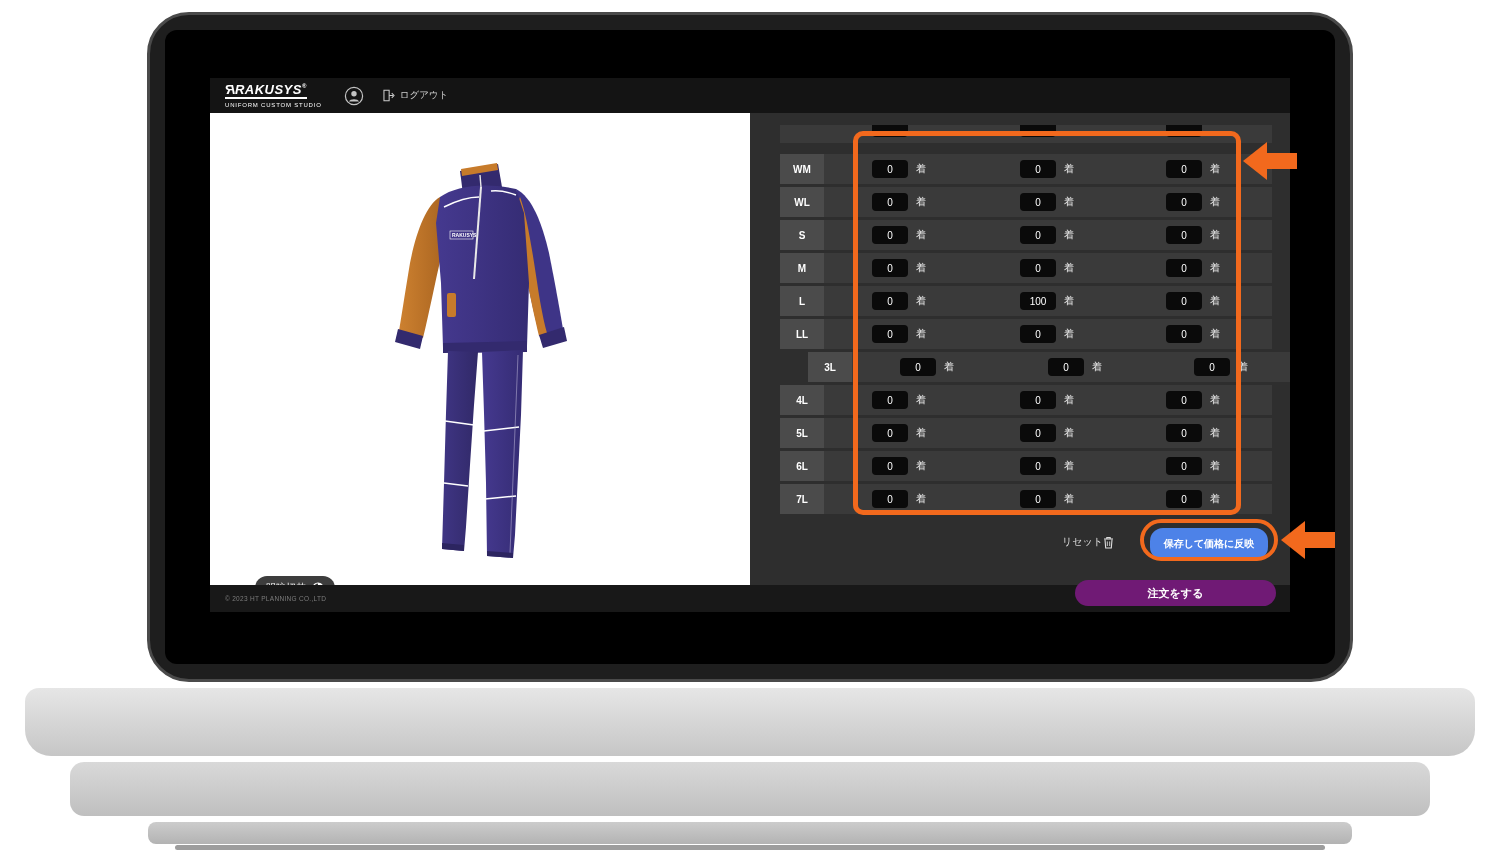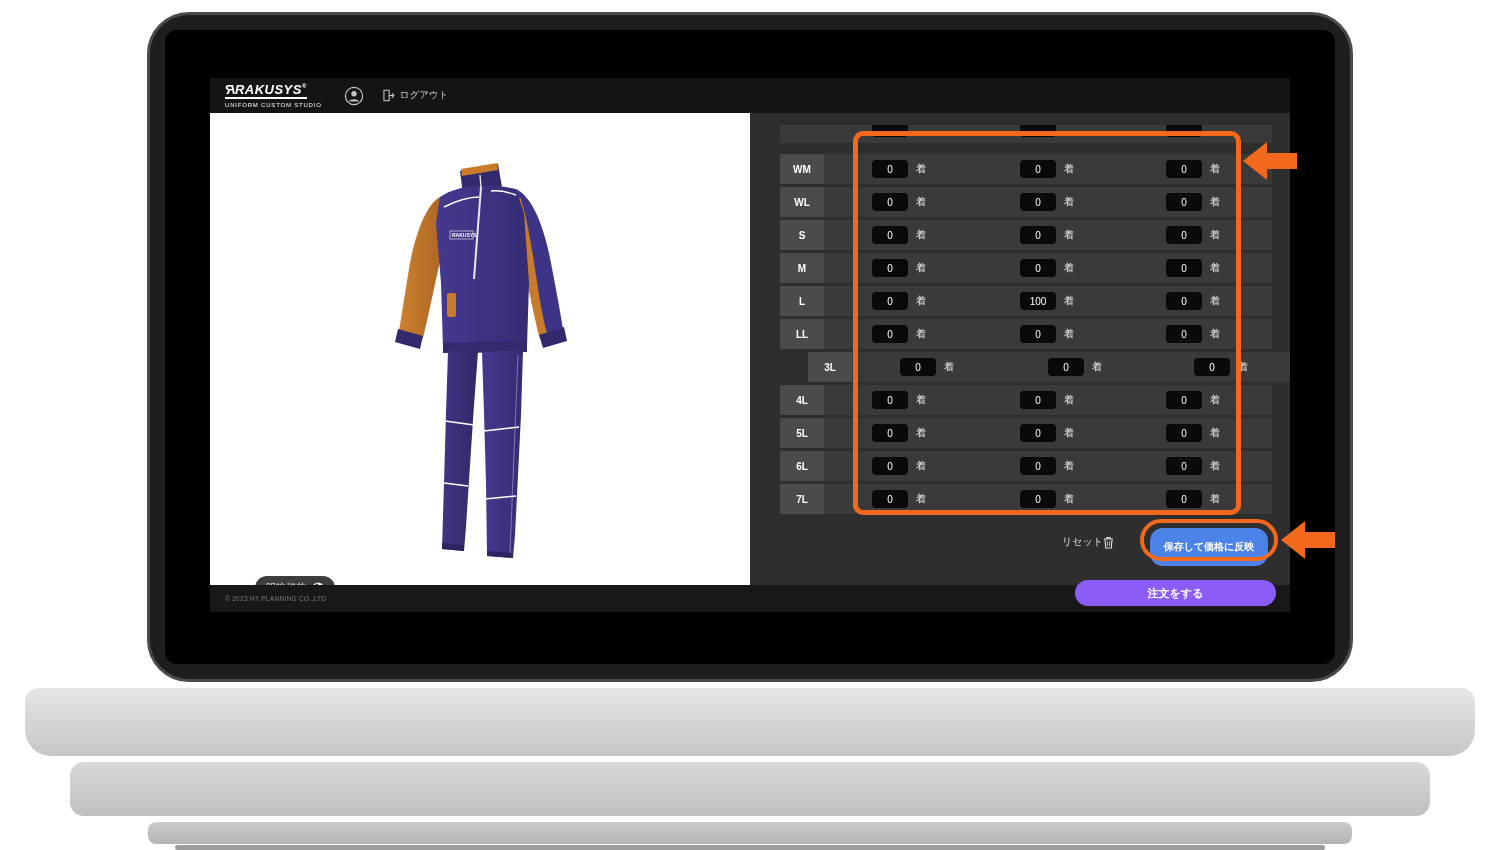--- a/index.html
+++ b/index.html
@@ -88,34 +88,34 @@
     color:#fff; font-size:10px; text-align:center; font-family:inherit;
   }
   .unit { color:#eeeeee; font-size:10px; }
 
   .actions-row { position:absolute; left:0; top:414px; width:540px; height:32px; }
   .reset-btn {
     position:absolute; left:306px; top:7px; display:flex; align-items:center; 
     color:#dddddd; font-size:10px; background:none; border:none; cursor:pointer; font-family:inherit;
   }
   .save-btn {
-    position:absolute; left:400px; top:1px; width:118px; height:38px;
+    position:absolute; left:400px; top:1px; width:118px; height:32px;
     background:#4d82e8; border:none; border-radius:13px; color:#fff; font-size:10px;
     font-weight:bold; cursor:pointer; font-family:inherit;
   }
 
   
   .bottom-bar {
     position:absolute; left:0; top:507px; width:1080px; height:27px; background:#181818;
     display:flex; align-items:center;
   }
   .copyright { margin-left:15px; font-size:6.5px; color:#7c7c7c; letter-spacing:.3px; }
   .order-btn {
     position:absolute; right:14px; top:502px; width:201px; height:26px;
-    background:#8b5cf6; border:none; border-radius:13px; color:#fff; font-size:11px;
+    background:#701a75; border:none; border-radius:13px; color:#fff; font-size:11px;
     font-weight:bold; cursor:pointer; z-index:5; font-family:inherit;text-align:center;
   }
 
   
   .hl-box { position:absolute; border:5px solid #F2691D; border-radius:10px; z-index:10; pointer-events:none; }
   .hl-table { left:853px; top:131px; width:388px; height:384px; }
   .hl-save  { left:1140px; top:519px; width:138px; height:42px; border-width:4px; border-radius:21px; }
   .arrow { position:absolute; display:flex; align-items:center; z-index:11; pointer-events:none; }
   .arrow .head { width:0; height:0; border-top:19px solid transparent; border-bottom:19px solid transparent; border-right:24px solid #F2691D; }
   .arrow .tail { width:30px; height:16px; background:#F2691D; }

